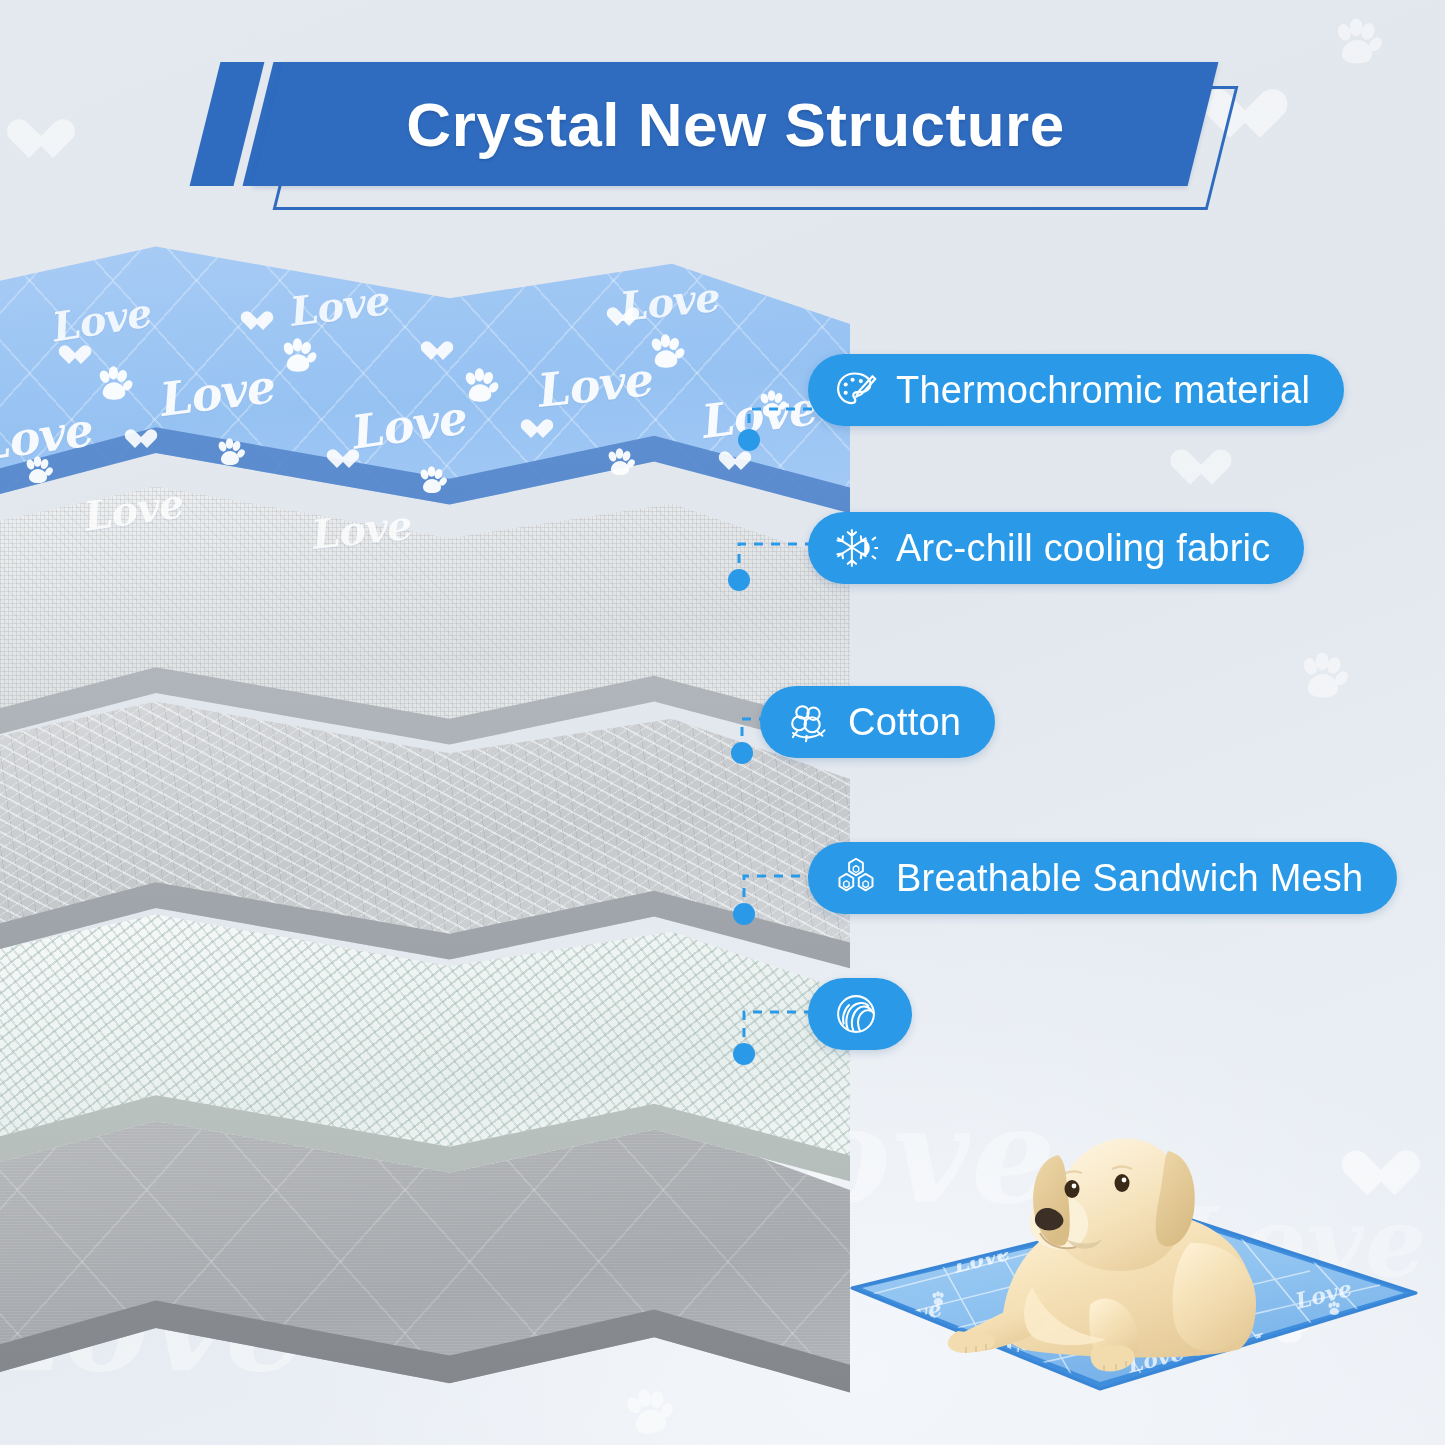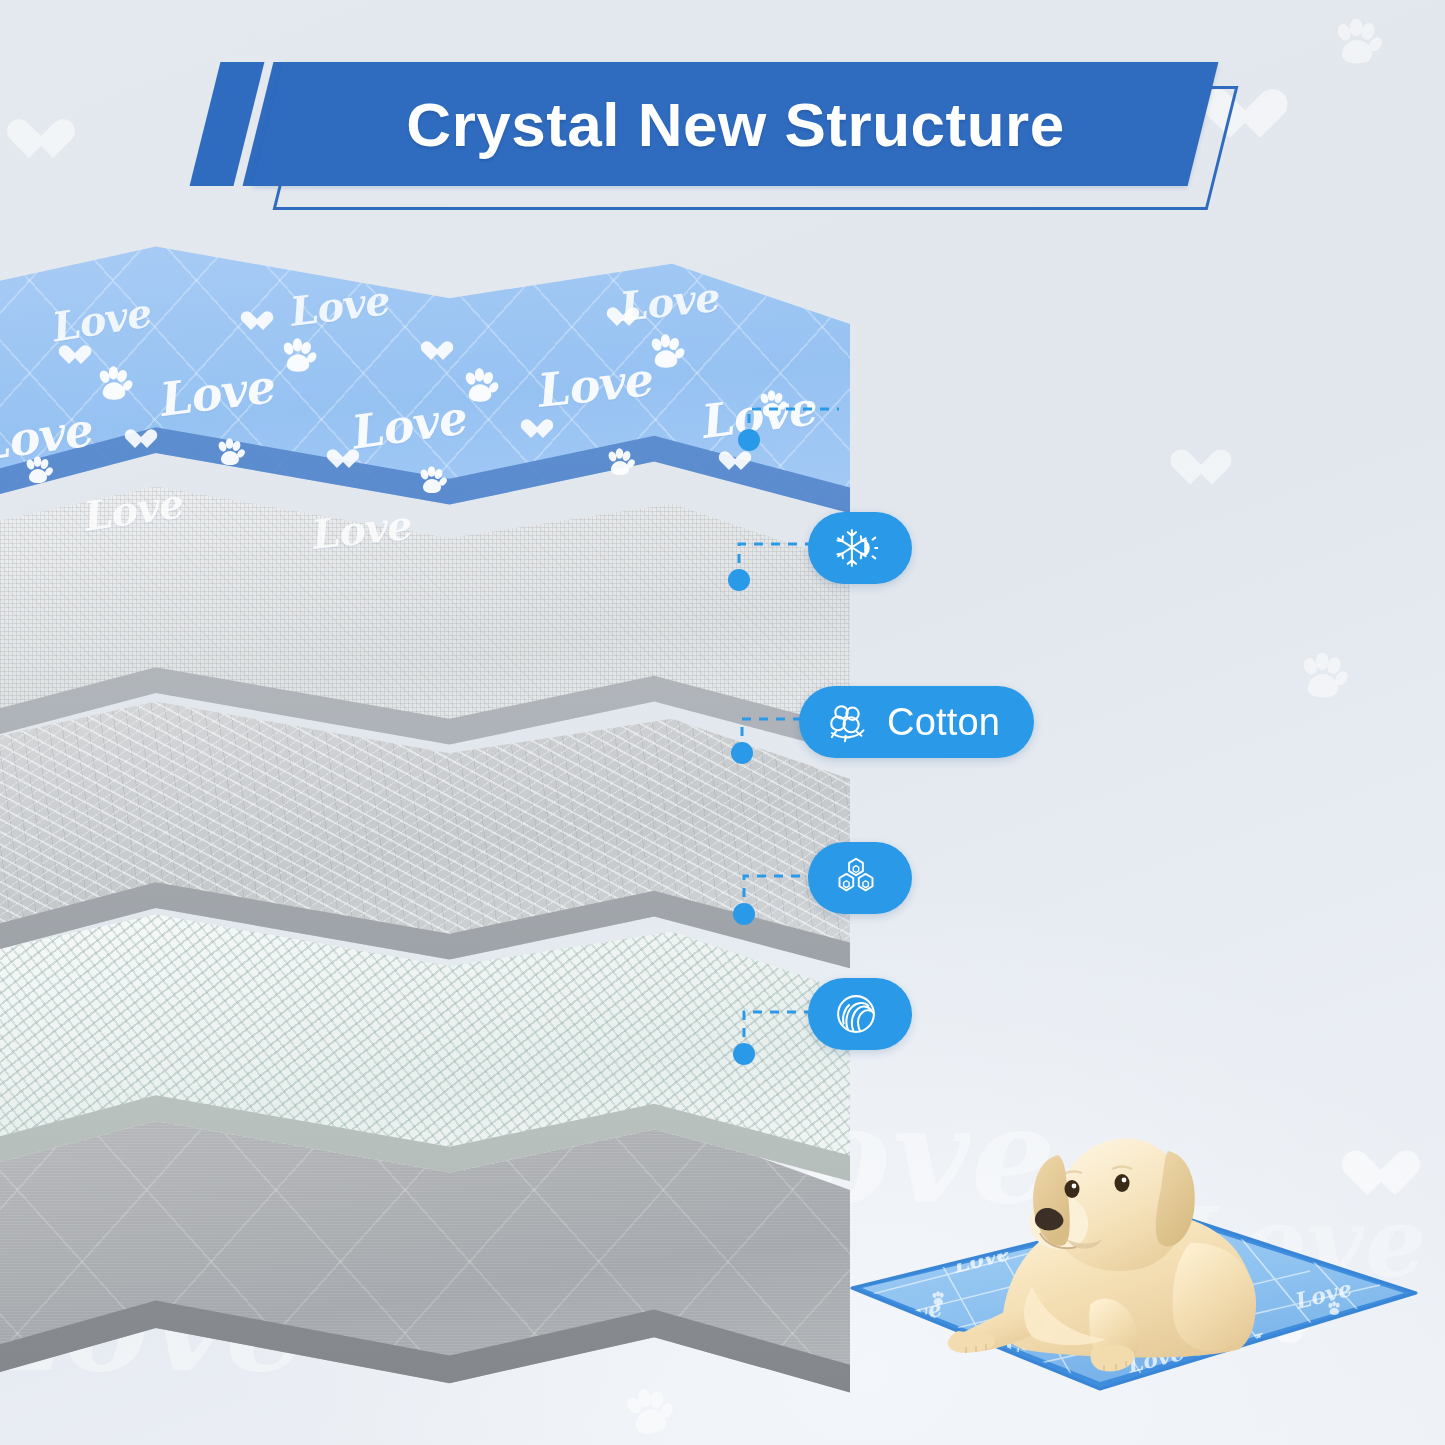--- a/index.html
+++ b/index.html
@@ -397,41 +397,57 @@
         <path d="M14 52 L14 14 L94 14" fill="none" stroke="#2a9ae8" stroke-width="3" stroke-dasharray="9 8"></path>
       </svg>
   </div>
   <div class="conn" style="left:730px; top:998px; width:100px; height:66px;">
     <svg viewBox="0 0 100 66">
         <circle cx="14" cy="56" r="11" fill="#2a9ae8"></circle>
         <path d="M14 56 L14 14 L94 14" fill="none" stroke="#2a9ae8" stroke-width="3" stroke-dasharray="9 8"></path>
       </svg>
   </div>
 
+  <div class="callout" style="left:808px; top:354px;">
+    <div class="pill">
+      <span class="ico">
+        <svg viewBox="0 0 64 64" fill="none" stroke="#ffffff" stroke-width="3.2" stroke-linecap="round" stroke-linejoin="round">
+          <path d="M30 8C16 8 6 18 6 30c0 12 9 21 20 21 4 0 5-2 5-4 0-3-3-4-3-7 0-3 2-5 6-5h5c9 0 14-5 14-12C53 15 43 8 30 8z"></path>
+          <circle cx="17" cy="24" r="3" fill="#ffffff" stroke="none"></circle>
+          <circle cx="17" cy="36" r="3" fill="#ffffff" stroke="none"></circle>
+          <circle cx="27" cy="17" r="3" fill="#ffffff" stroke="none"></circle>
+          <circle cx="39" cy="19" r="3" fill="#ffffff" stroke="none"></circle>
+          <path d="M56 12 L36 34 l-4 8 8-4 20-22z"></path>
+        </svg>
+      </span>
+      <span class="txt">Thermochromic material</span>
+    </div>
+  </div>
 
   <div class="callout" style="left:808px; top:512px;">
     <div class="pill">
       <span class="ico">
         <svg viewBox="0 0 64 64" fill="none" stroke="#ffffff" stroke-width="3" stroke-linecap="round">
           <line x1="26" y1="6" x2="26" y2="58"></line>
           <line x1="6" y1="18" x2="46" y2="44"></line>
           <line x1="6" y1="44" x2="46" y2="18"></line>
           <path d="M26 14 l-6 -5 M26 14 l6 -5 M26 50 l-6 5 M26 50 l6 5"></path>
           <path d="M12 22 l-7 -1 M12 22 l1 -7 M40 40 l7 1 M40 40 l-1 7"></path>
           <path d="M12 40 l-7 1 M12 40 l1 7 M40 22 l7 -1 M40 22 l-1 -7"></path>
           <path d="M44 20 a13 13 0 0 1 0 24z" fill="#ffffff" stroke="none"></path>
           <line x1="56" y1="20" x2="60" y2="17"></line>
           <line x1="60" y1="32" x2="64" y2="32"></line>
           <line x1="56" y1="44" x2="60" y2="47"></line>
         </svg>
       </span>
-    </div>
-  </div>
-
-  <div class="callout" style="left:799px; top:686px;">
+      <span class="txt">Arc-chill cooling fabric</span>
+    </div>
+  </div>
+
+  <div class="callout" style="left:760px; top:686px;">
     <div class="pill">
       <span class="ico">
         <svg viewBox="0 0 64 64" fill="none" stroke="#ffffff" stroke-width="3" stroke-linecap="round" stroke-linejoin="round">
           <circle cx="24" cy="18" r="9"></circle>
           <circle cx="40" cy="20" r="9"></circle>
           <circle cx="19" cy="34" r="10"></circle>
           <circle cx="38" cy="36" r="11"></circle>
           <path d="M10 48 q12 8 26 6 q14 -2 20 -10"></path>
           <path d="M16 46 q-4 4 -6 8 M30 52 q0 5 -1 8 M46 46 q4 4 7 6"></path>
         </svg>
@@ -445,20 +461,21 @@
       <span class="ico">
         <svg viewBox="0 0 64 64" fill="none" stroke="#ffffff" stroke-width="2.8" stroke-linejoin="round">
           <polygon points="32,4 42,10 42,22 32,28 22,22 22,10"></polygon>
           <polygon points="18,26 28,32 28,44 18,50 8,44 8,32"></polygon>
           <polygon points="46,26 56,32 56,44 46,50 36,44 36,32"></polygon>
           <polygon points="32,14 36,16.5 36,21.5 32,24 28,21.5 28,16.5" stroke-width="2"></polygon>
           <polygon points="18,36 22,38.5 22,43.5 18,46 14,43.5 14,38.5" stroke-width="2"></polygon>
           <polygon points="46,36 50,38.5 50,43.5 46,46 42,43.5 42,38.5" stroke-width="2"></polygon>
         </svg>
       </span>
+      <span class="txt">Breathable Sandwich Mesh</span>
     </div>
   </div>
 
   <div class="callout" style="left:808px; top:978px;">
     <div class="pill">
       <span class="ico">
         <svg viewBox="0 0 64 64" fill="none" stroke="#ffffff" stroke-width="3" stroke-linecap="round">
           <circle cx="32" cy="32" r="26"></circle>
           <path d="M20 54 C16 44 18 30 26 22 C33 15 44 14 50 20"></path>
           <path d="M28 56 C24 46 26 32 34 25 C40 19 49 20 54 26"></path>

